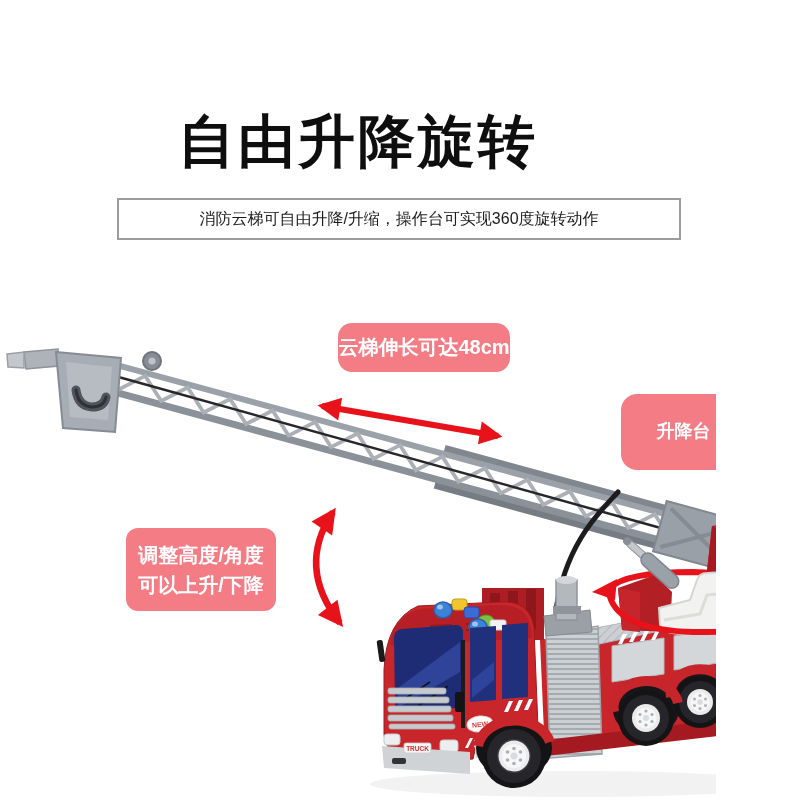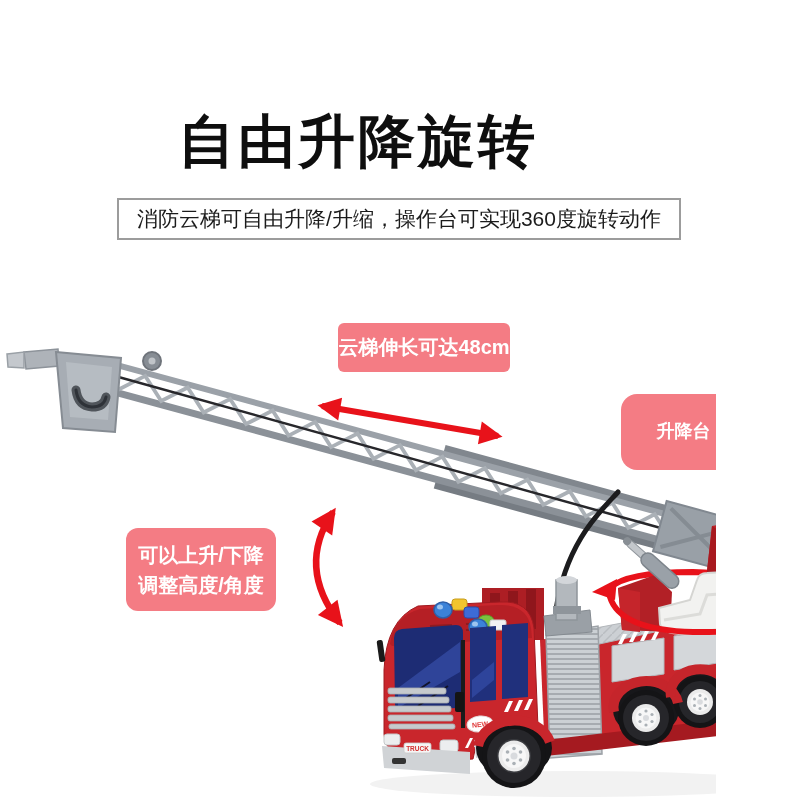--- a/index.html
+++ b/index.html
@@ -9,29 +9,29 @@
   }
   .title {
     position:absolute; top:64px; left:0; width:100%;
     text-align:center; font-size:57px; font-weight:bold;
     color:#0e0e0e; letter-spacing:3px;
   }
   .subtitle-box {
     position:absolute; left:117px; top:158px; width:564px; height:42px;
     border:2px solid #9c9c9c; box-sizing:border-box;
     display:flex; align-items:center; justify-content:center;
-    font-size:21px; color:#1b1b1b; white-space:nowrap;
+    font-size:16px; color:#1b1b1b; white-space:nowrap;
   }
   .callout {
     position:absolute; background:#f47c84; color:#ffffff;
     text-align:center; font-weight:bold;
   }
   .callout-1 {
     left:338px; top:283px; width:172px; height:49px;
-    line-height:49px; font-size:20px; border-radius:6px;
+    line-height:49px; font-size:20px; border-radius:14px;
   }
   .callout-2 {
     left:621px; top:354px; width:125px; height:76px;
     font-size:18px; border-radius:16px;
     display:flex; flex-direction:column; justify-content:center;
     line-height:1.55;
   }
   .callout-3 {
     left:126px; top:488px; width:150px; height:83px;
     font-size:20px; border-radius:12px;
@@ -260,17 +260,17 @@
 
   <div class="callout callout-1">
     <span>云梯伸长可达48cm</span>
   </div>
 
   <div class="callout callout-2">
     <span>升降台</span>
   </div>
 
   <div class="callout callout-3">
+    <span>调整高度/角度</span>
     <span>可以上升/下降</span>
-    <span>调整高度/角度</span>
   </div>
 
 </div>
 
 </body></html>

